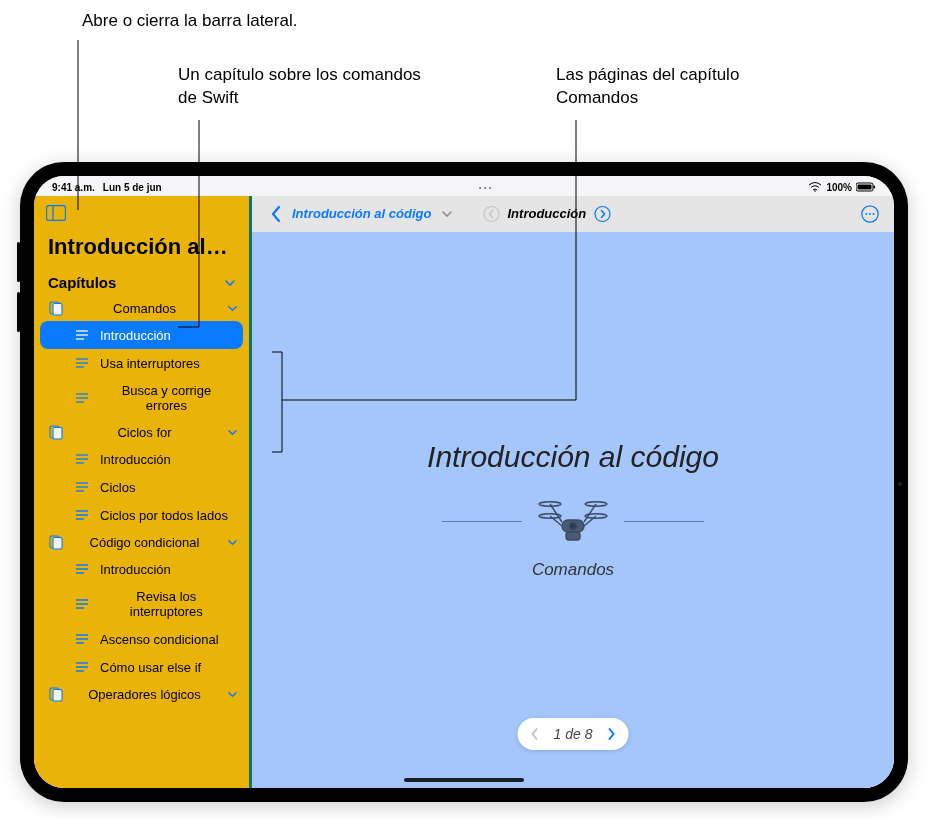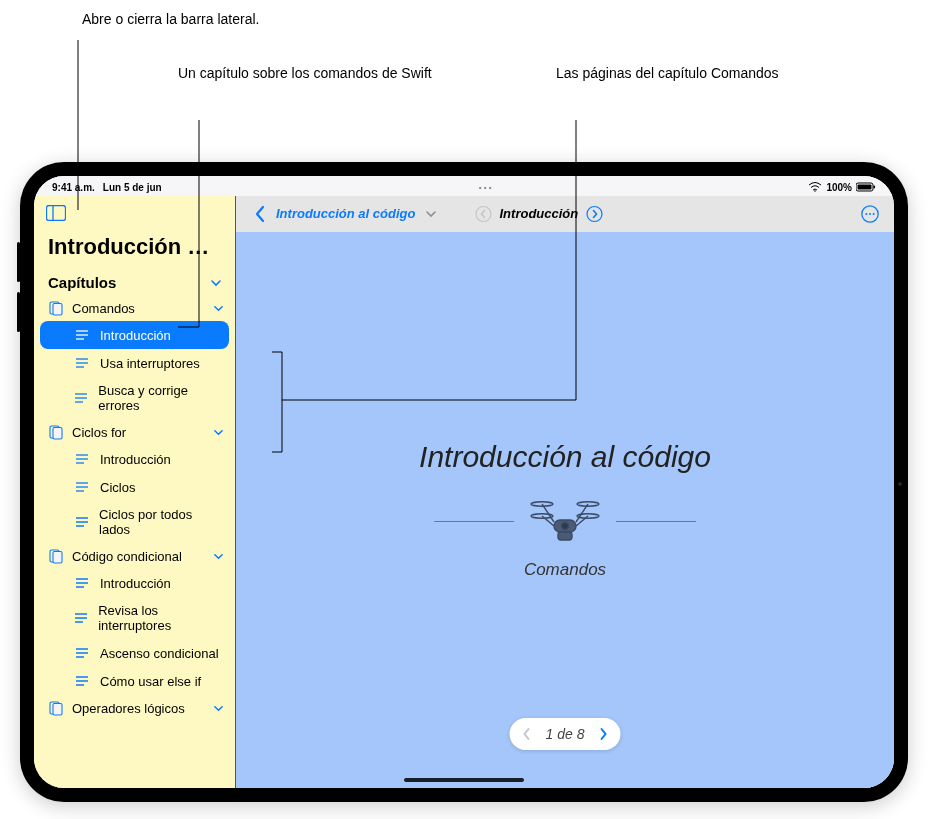--- a/index.html
+++ b/index.html
@@ -15,21 +15,21 @@
   
   .callouts {
     position: absolute;
     top: 0; left: 0; right: 0;
     height: 165px;
     z-index: 20;
     pointer-events: none;
   }
   .callout {
     position: absolute;
-    font-size: 14px;
+    font-size: 17px;
     line-height: 1.35;
     color: #000;
   }
   .callout-line {
     position: absolute;
     stroke: #000;
     stroke-width: 1;
     fill: none;
   }
 
@@ -86,26 +86,26 @@
   
   .app {
     flex: 1;
     display: flex;
     min-height: 0;
     position: relative;
   }
 
   
   .sidebar {
-    width: 202px;
+    width: 218px;
     flex-shrink: 0;
-    background: #fef9c3;
+    background: #eab308;
     display: flex;
     flex-direction: column;
-    border-right: 1px solid #0f766e;
+    border-right: 3px solid #0f766e;
     overflow: hidden;
   }
   .sb-top {
     padding: 6px 10px 4px;
   }
   .sb-toggle {
     width: 24px; height: 22px;
     display: flex; align-items: center; justify-content: center;
   }
   .sb-title {
@@ -153,21 +153,21 @@
   .page-row.selected {
     background: #0a7aff;
     color: #fff;
   }
   .page-row.selected .page-icon svg { stroke: #fff; }
   .page-icon {
     width: 16px; height: 16px;
     display: inline-flex; align-items: center; justify-content: center;
   }
   .page-icon svg { stroke: #0a7aff; }
-  .scroll { overflow-y: hidden; flex: 1; }
+  .scroll { overflow-y: hidden; flex: 1; text-align: center; }
 
   
   .content {
     flex: 1;
     display: flex;
     flex-direction: column;
     background: #e5e5e5;
     min-width: 0;
     font-style: italic;
   }

